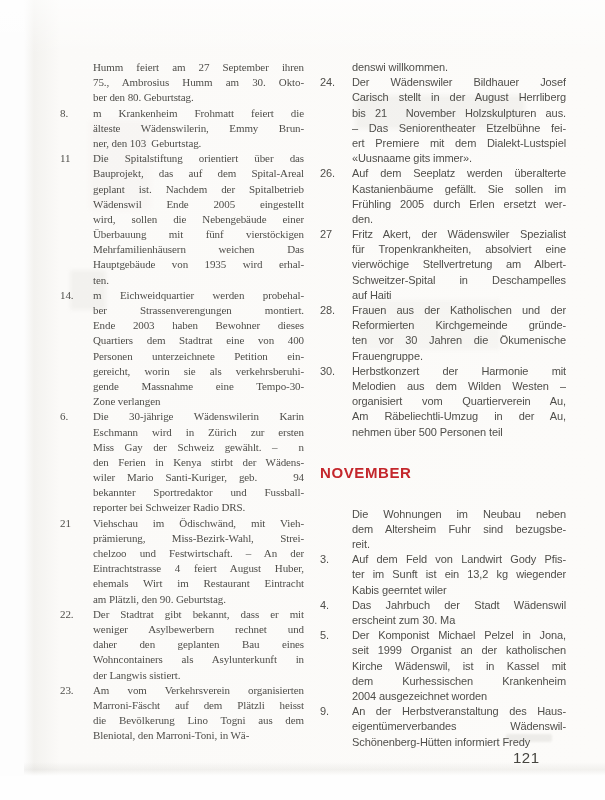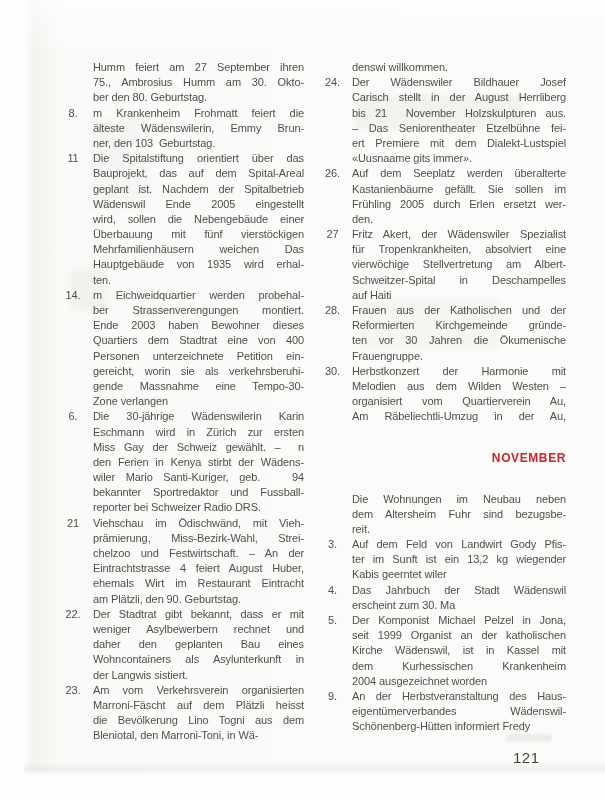--- a/index.html
+++ b/index.html
@@ -23,45 +23,44 @@
     position: absolute; left: 0; right: 0; top: 776px; bottom: 0;
     background: #fefefe;
   }
   .column {
     position: absolute; top: 60px;
     color: #4f4e4a;
     font-size: 11px;
     line-height: 15.2px;
     letter-spacing: -0.1px;
   }
-  .column.left  { left: 60px;  width: 244px; }
+  .column.left  { left: 60px;  width: 244px; font-family: Liberation Serif, serif; }
   .column.right { left: 320px; width: 246px; }
   .block { display: flex; }
   .num {
     width: 26px; flex: 0 0 26px;
-    text-align: center;
+    text-align: left;
     padding-right: 0;
   }
   .column.right .num { width: 25px; flex-basis: 25px; }
   .body { margin-left: 7px; flex: 1 1 auto; min-width: 0; }
   .line {
     text-align: justify;
     text-align-last: justify;
     height: 15.2px;
     overflow: hidden;
   }
   .line.last { text-align-last: left; }
   .month-heading {
     color: #c4272c;
     font-weight: bold;
-    font-size: 12px;
+    font-size: 15px;
     letter-spacing: 0.6px;
     line-height: 16px;
     margin: 25px 0 26px 0;
-    text-align: right;
   }
   .page-number {
     position: absolute;
     left: 513px; top: 749px;
     font-size: 15px;
     color: #45443f;
     letter-spacing: 0.5px;
   }
   
   .artifact {
@@ -218,20 +217,21 @@
           <div class="line last">Frauengruppe.</div>
         </div>
       </div>
       <div class="block">
         <div class="num">30.</div>
         <div class="body">
           <div class="line">Herbstkonzert der Harmonie mit</div>
           <div class="line">Melodien aus dem Wilden Westen –</div>
           <div class="line">organisiert vom Quartierverein Au,</div>
           <div class="line">Am Räbeliechtli-Umzug in der Au,</div>
+          <div class="line last">nehmen über 500 Personen teil</div>
         </div>
       </div>
       <div class="month-heading" style="color: rgb(196, 39, 44);">NOVEMBER</div>
       <div class="block">
         <div class="num"></div>
         <div class="body">
           <div class="line">Die Wohnungen im Neubau neben</div>
           <div class="line">dem Altersheim Fuhr sind bezugsbe-</div>
           <div class="line last">reit.</div>
         </div>

